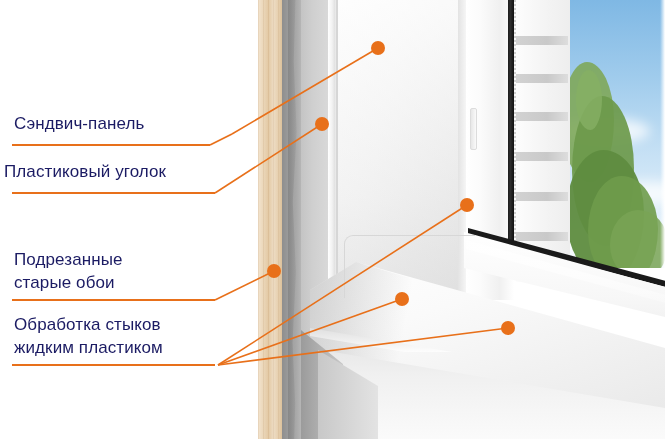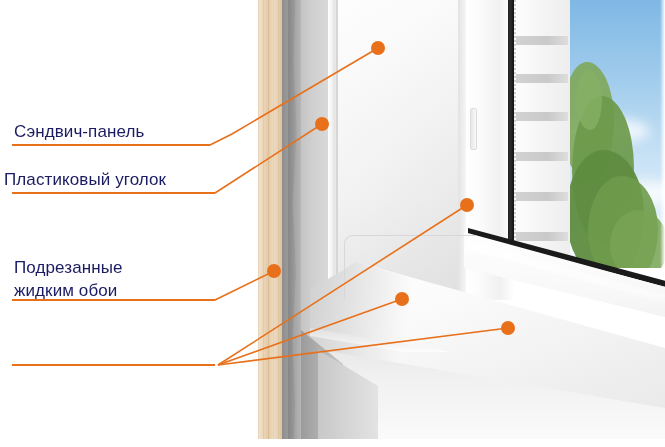--- a/index.html
+++ b/index.html
@@ -99,21 +99,21 @@
   .lowwall-light{position:absolute;left:60px;top:350px;width:60px;height:89px;
         background:linear-gradient(90deg,#c8c8c8,#e3e3e3);
         clip-path:polygon(0 0,60px 36px,60px 89px,0 89px);}
 
   
   .basestrip{position:absolute;left:0;top:439px;width:407px;height:8px;background:#fff;}
 
   
   .callout-svg{position:absolute;left:0;top:0;width:665px;height:447px;pointer-events:none;}
   .label{position:absolute;color:#1b1b63;font-size:17px;line-height:23px;white-space:pre-line;
-         letter-spacing:.1px;margin-top:8px;}
+         letter-spacing:.1px;}
 </style>
 </head>
 <body>
 
 <div id="stage">
 
   <div class="photo">
 
     <div class="wood"></div>
     <div class="wood-grain"></div>
@@ -197,16 +197,18 @@
         <circle cx="402" cy="299" r="7" fill="#E8701A"></circle>
         <circle cx="508" cy="328" r="7" fill="#E8701A"></circle>
       </g>
   </svg>
 
   <div class="label" style="left:14px;top:112px">Сэндвич-панель</div>
 
   <div class="label" style="left:4px;top:160px">Пластиковый уголок</div>
 
   <div class="label" style="left:14px;top:248px">Подрезанные
-жидким обои</div>
-
+старые обои</div>
+
+  <div class="label" style="left:14px;top:313px">Обработка стыков
+жидким пластиком</div>
 
 </div>
 
 </body></html>

